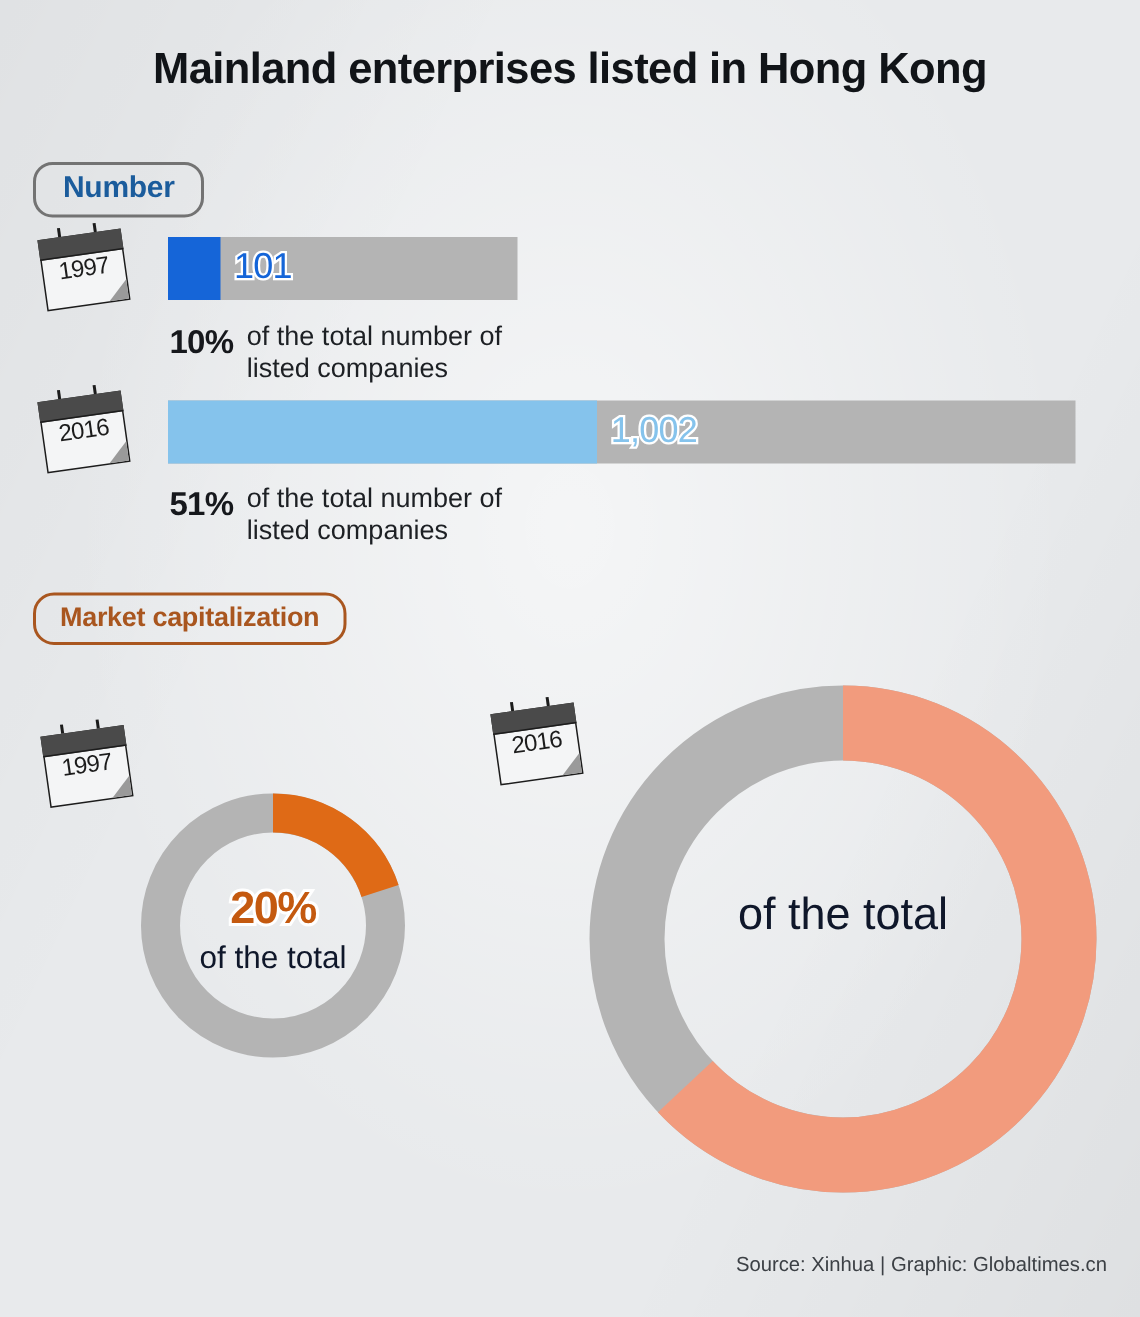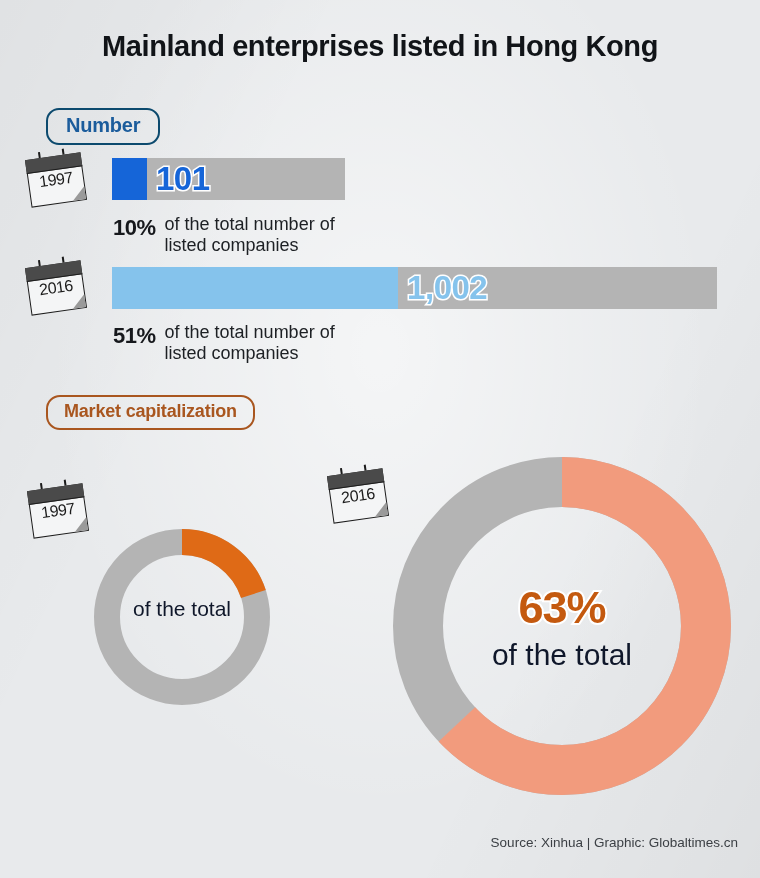--- a/index.html
+++ b/index.html
@@ -38,30 +38,29 @@
     font-weight: bold;
     letter-spacing: -0.4px;
     color: #111418;
     font-family: "Liberation Sans", sans-serif;
   }
 
   
   .badge {
     position: absolute;
     display: inline-block;
-    border: 2px solid #0c4a6e;
+    border: 2px solid #737373;
     border-radius: 13px;
     color: #1b5c9c;
     font-weight: bold;
     font-size: 20px;
     padding: 4px 18px 6px 18px;
     background: transparent;
     letter-spacing: -0.2px;
     white-space: nowrap;
-    margin-left: 24px;
   }
   #badge-number { left: 22px; top: 108px; }
   #badge-mktcap {
     left: 22px;
     top: 395px;
     border-color: #a9561f;
     color: #a9561f;
     border-radius: 14px;
     font-size: 18px;
     padding: 4px 16px 6px 16px;
@@ -127,22 +126,22 @@
     background: #b4b4b4;
   }
   .bar-fill {
     position: absolute;
     left: 0; top: 0; bottom: 0;
   }
   .bar-value {
     position: absolute;
     top: 50%;
     transform: translateY(-52%);
-    font-size: 33px;
-    font-weight: bold;
+    font-size: 24px;
+    font-weight: normal;
     letter-spacing: -0.5px;
     line-height: 1;
     white-space: nowrap;
   }
   #bar-1997 { left: 112px; top: 158px; width: 233px; }
   #bar-1997 .bar-fill { width: 36px; background: #1565d8; }
   #bar-1997 .bar-value {
     left: 45px;
     color: #1565d8;
     -webkit-text-stroke: 3px #ffffff;
@@ -284,37 +283,37 @@
   <div class="cal-year">1997</div>
   <div class="cal-fold"></div>
 </div>
 
 <div id="donut-1997" class="donut layer">
   <svg viewBox="0 0 176 176" width="176" height="176">
     <circle cx="88" cy="88" r="75" fill="none" stroke="#b4b4b4" stroke-width="26"></circle>
     <circle id="arc-1997" cx="88" cy="88" r="75" fill="none" stroke="#df6a16" stroke-width="26" transform="rotate(-90 88 88)" stroke-dasharray="94.24777960769379 471.23889803846896"></circle>
   </svg>
   <div class="donut-center">
+    <div class="donut-pct">20%</div>
     <div class="donut-sub">of the total</div>
   </div>
 </div>
 
 <div id="cal-2016-donut" class="calendar layer">
   <div class="cal-ring r1"></div>
   <div class="cal-ring r2"></div>
   <div class="cal-body"></div>
   <div class="cal-head"></div>
   <div class="cal-year">2016</div>
   <div class="cal-fold"></div>
 </div>
 
 <div id="donut-2016" class="donut layer">
   <svg viewBox="0 0 338 338" width="338" height="338">
     <circle cx="169" cy="169" r="144" fill="none" stroke="#b4b4b4" stroke-width="50"></circle>
     <circle id="arc-2016" cx="169" cy="169" r="144" fill="none" stroke="#f29b7d" stroke-width="50" transform="rotate(-90 169 169)" stroke-dasharray="570.0105710673321 904.7786842338604"></circle>
   </svg>
   <div class="donut-center">
-    <div class="donut-pct">63%</div>
     <div class="donut-sub">of the total</div>
   </div>
 </div>
 
 <div id="footer" class="layer">Source: Xinhua | Graphic: Globaltimes.cn</div>
 
 </body></html>

